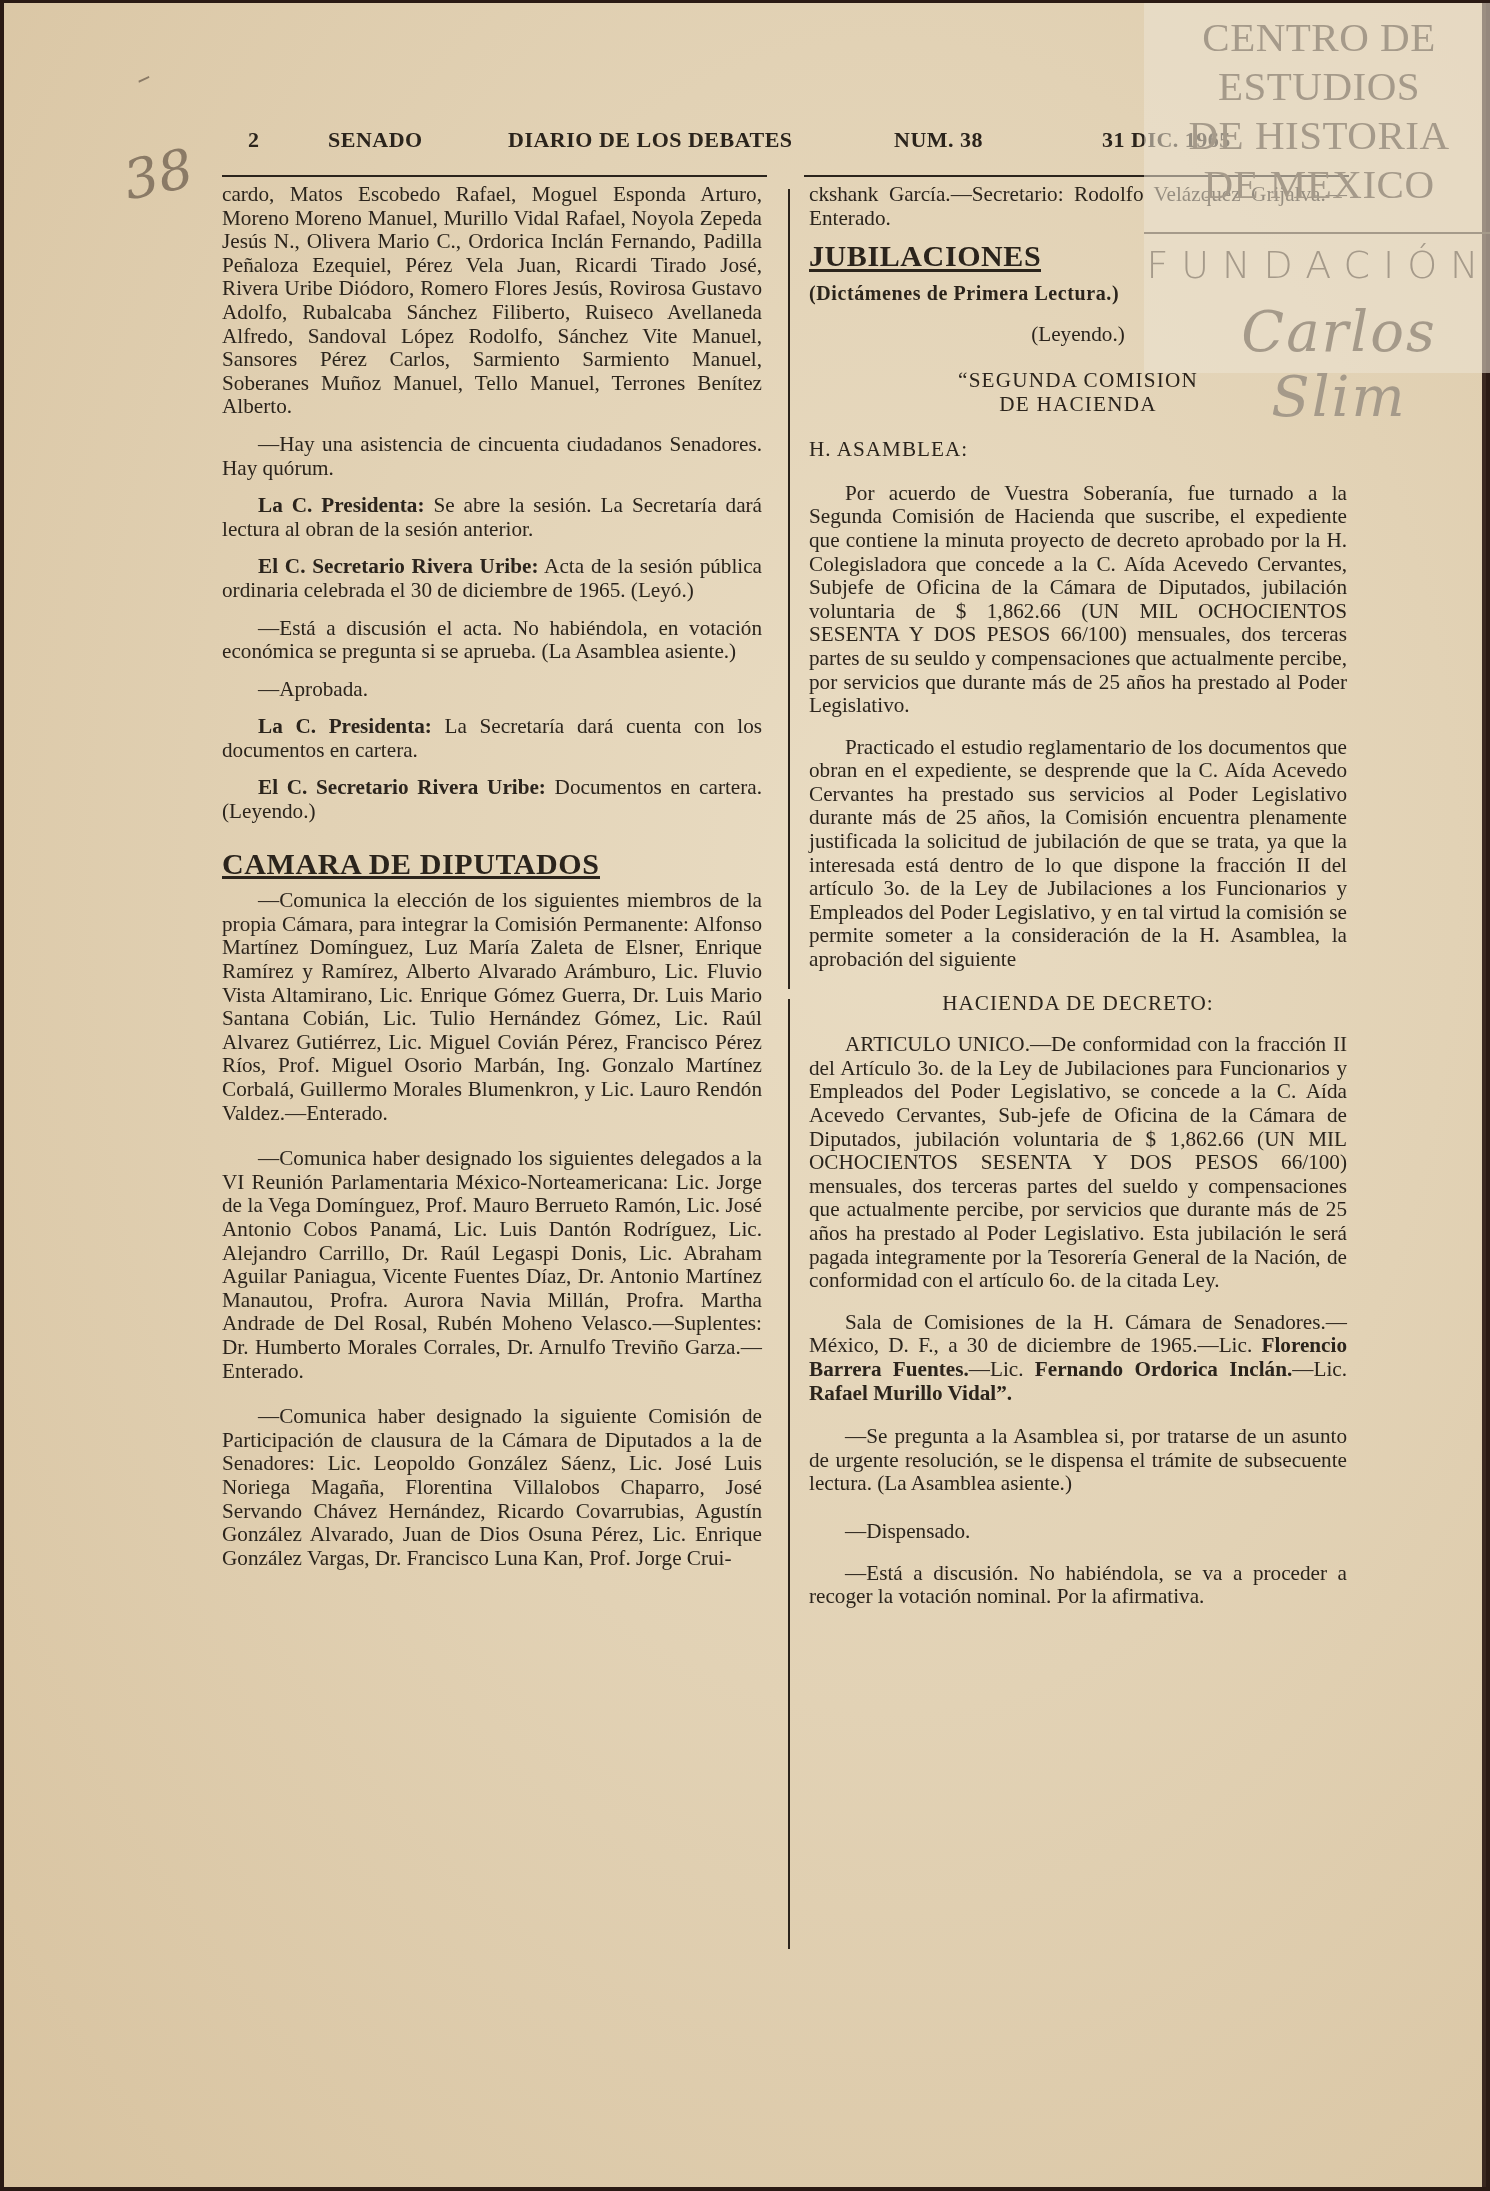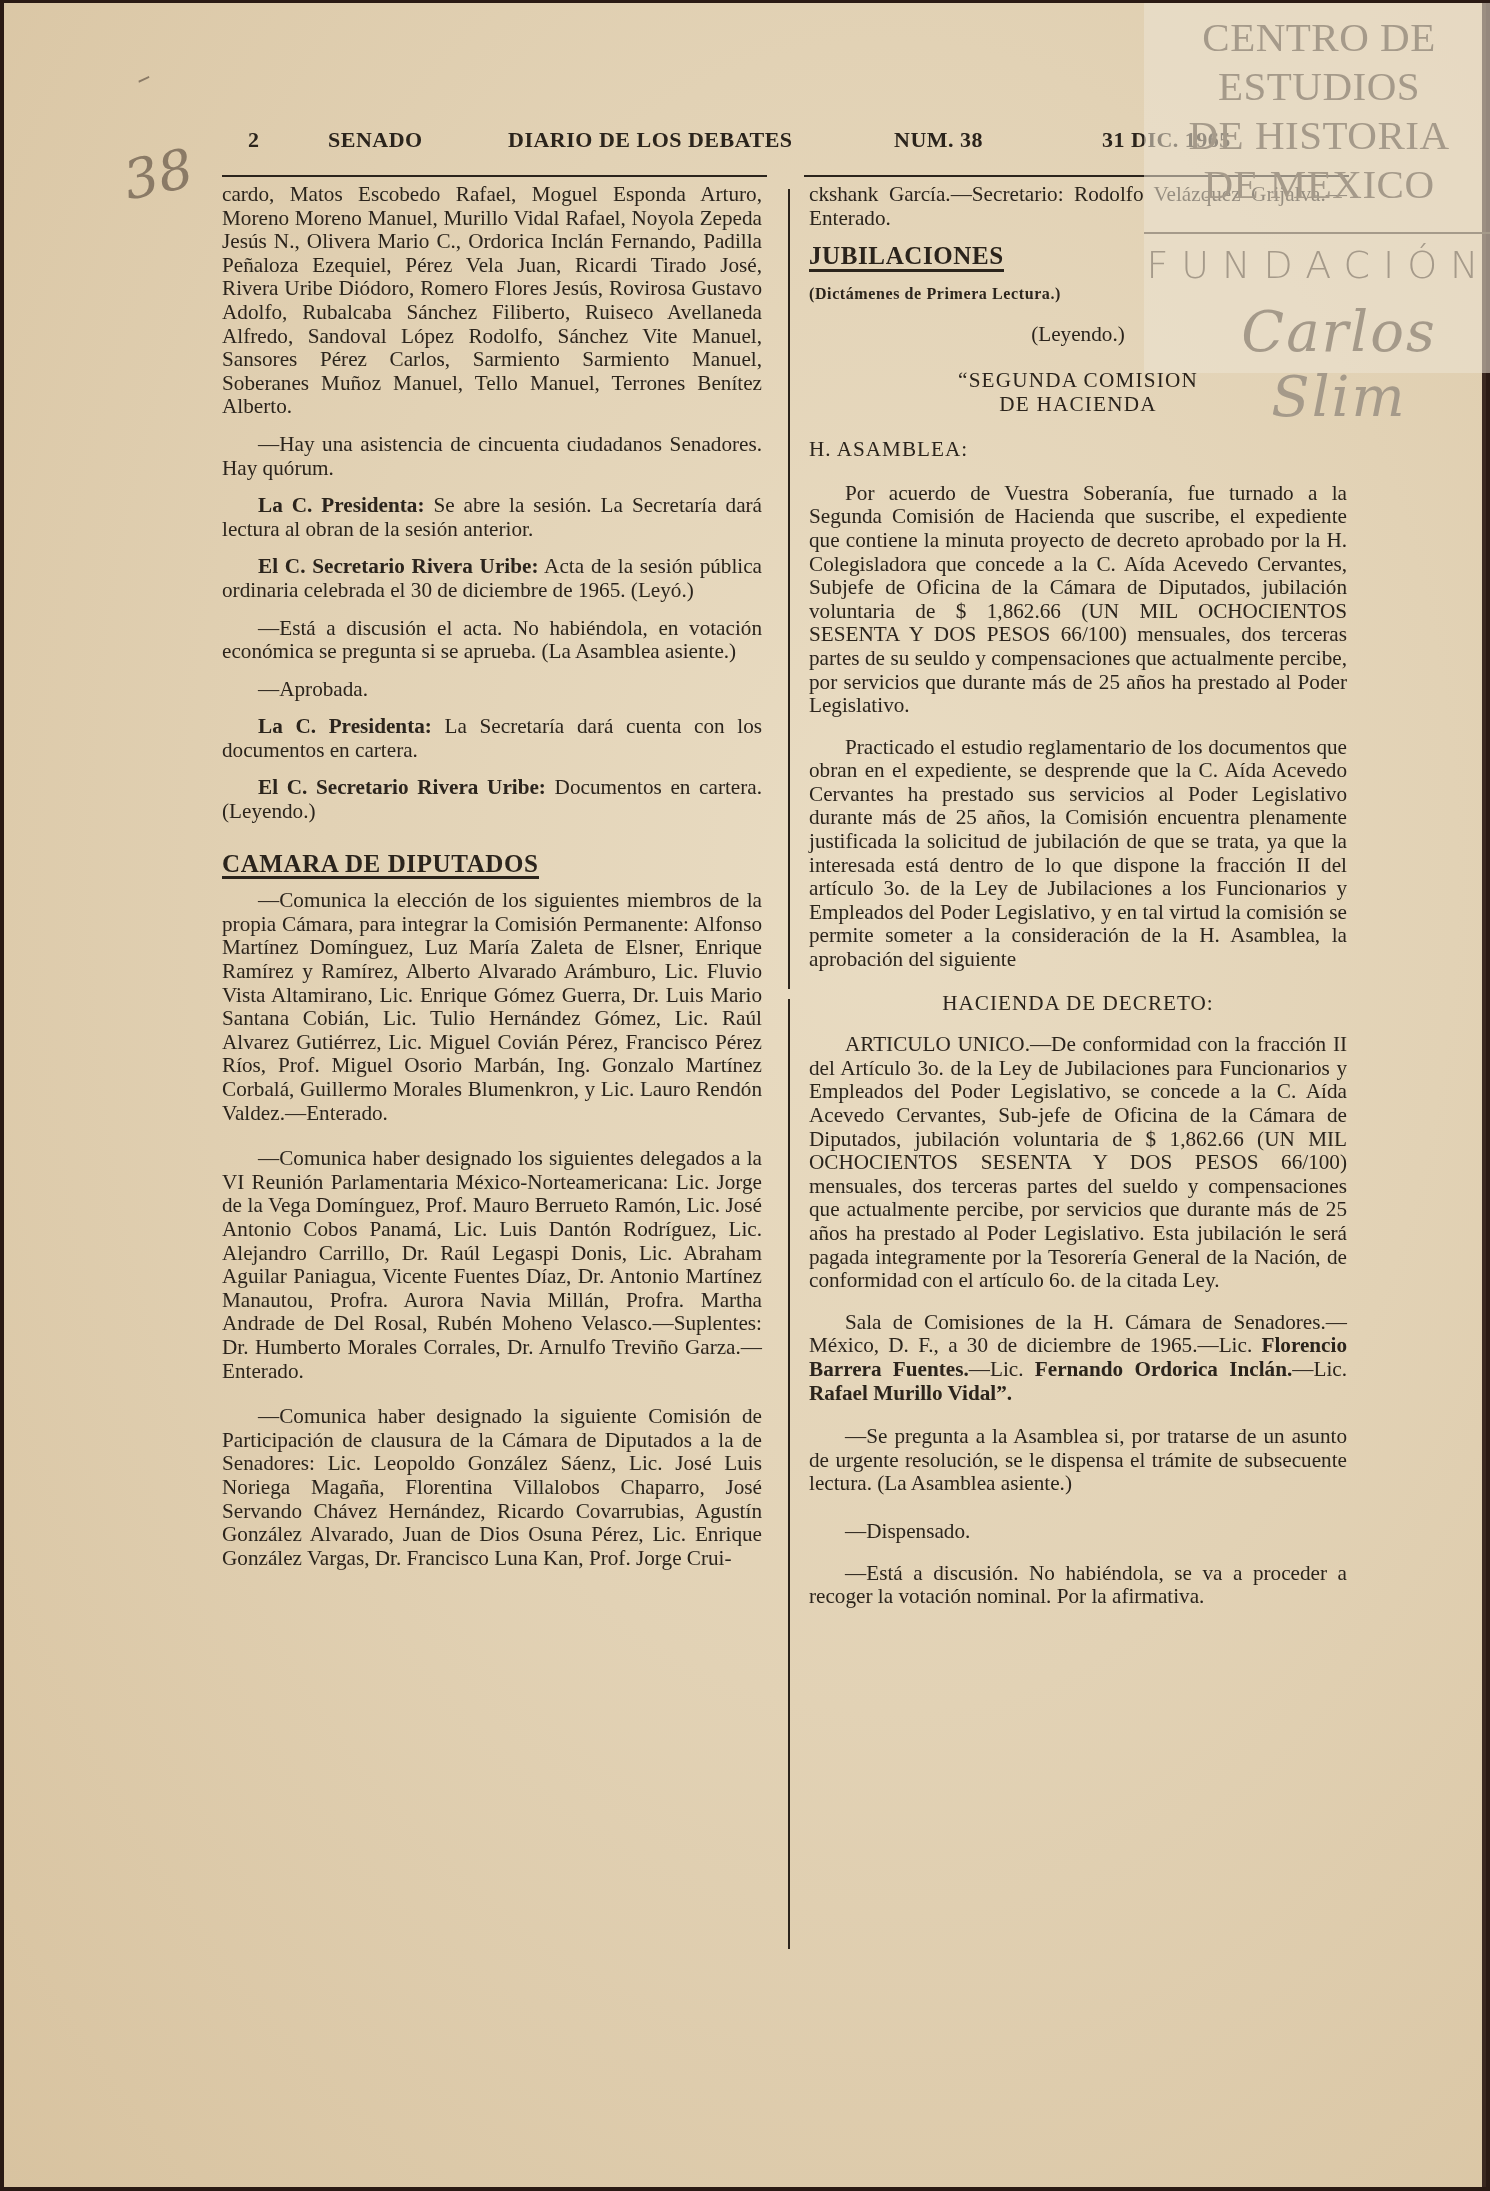--- a/index.html
+++ b/index.html
@@ -43,24 +43,24 @@
 
   .col { position:absolute; top:180px; font-size:21.2px; line-height:23.6px; text-align:justify; hyphens:none; }
   .col-left { left:218px; width:540px; }
   .col-right { left:805px; width:538px; }
   .divider { position:absolute; left:784px; width:2px; background:#2b241c; }
 
   p { margin:0 0 14px 0; }
   .ind { text-indent:36px; }
   b { font-weight:bold; }
   .section-head {
-    font-weight:bold; font-size:25px; letter-spacing:0.6px; display:inline-block;
+    font-weight:bold; font-size:30px; letter-spacing:0.6px; display:inline-block;
     border-bottom:3px solid #2b241c; padding-bottom:1px; margin:14px 0 10px 0;
   }
-  .sub-head { font-weight:bold; font-size:16px; letter-spacing:0.6px; margin-bottom:18px; }
+  .sub-head { font-weight:bold; font-size:20px; letter-spacing:0.6px; margin-bottom:18px; }
   .center { text-align:center; }
   .right { text-align:center; letter-spacing:1.2px; }
   .caps { letter-spacing:1px; }
 </style>
 </head>
 <body>
 
 <div class="page">
 
   <div class="hand-mark hand-dash">–</div>

